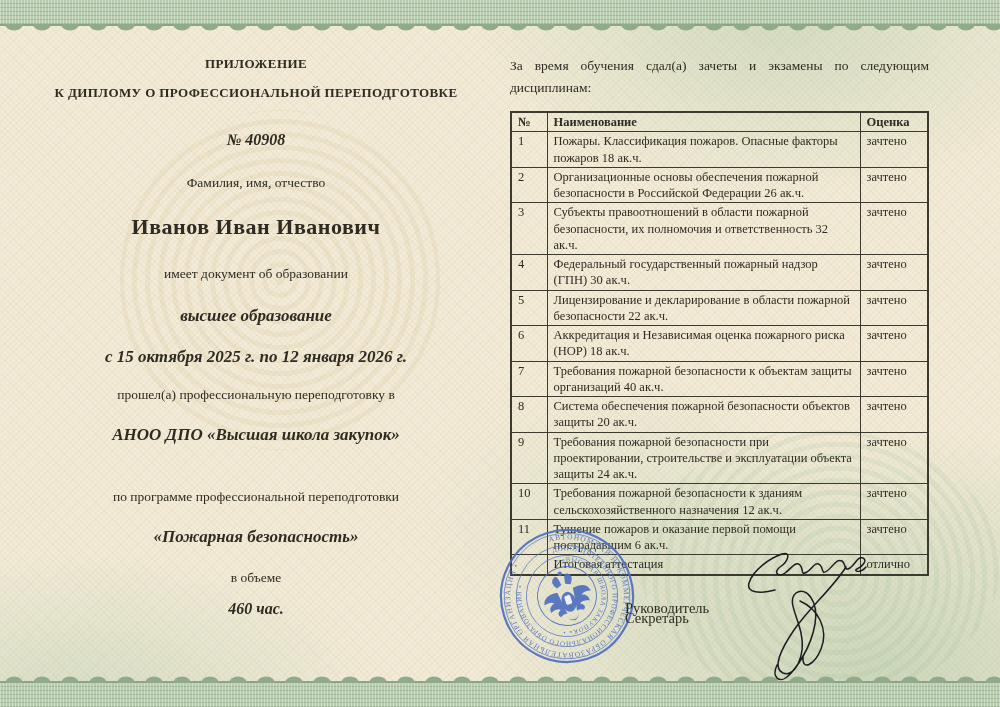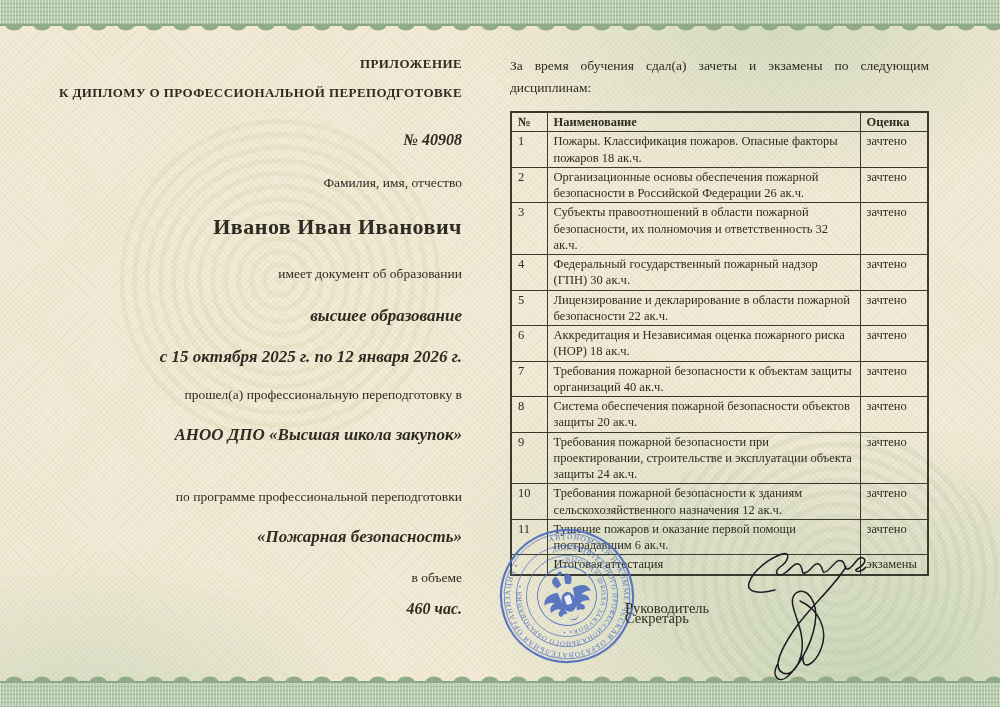--- a/index.html
+++ b/index.html
@@ -49,21 +49,21 @@
     background:radial-gradient(ellipse 13px 7px at 50% 0, #a3b99а 55%, rgba(163,185,154,0) 62%) 0 0/28px 7px repeat-x;
   }
   .band-bottom { bottom:0; border-top:2px solid #8ba583; }
   .band-bottom::after {
     content:""; position:absolute; left:0; bottom:100%; right:0; height:11px;
     background:radial-gradient(ellipse 15px 11px at 50% 100%, #91aa89 55%, rgba(145,170,137,0) 62%) 0 0/28px 11px repeat-x;
   }
 
   
   .left-col { position:absolute; left:50px; top:50px; width:412px; text-align:center; }
-  .lc-line { line-height:1.25;text-align:right; }
+  .lc-line { line-height:1.25; }
   .t-caps   { font-weight:bold; font-size:13px; letter-spacing:.4px; }
   .t-plain  { font-size:13.5px; }
   .t-value  { font-weight:bold; font-style:italic; font-size:17px; }
   .t-number { font-weight:bold; font-style:italic; font-size:16px; }
   .t-name   { font-weight:bold; font-size:22px; letter-spacing:.5px; }
   .mt2{margin-top:13px}.mt6{margin-top:6px}.mt20{margin-top:20px}.mt22{margin-top:22px}
   .mt26{margin-top:25px}.mt28{margin-top:28px}.mt32{margin-top:44px}
 
   
   .right-col { position:absolute; left:510px; top:55px; width:419px; }
@@ -172,21 +172,21 @@
             <td class="col-grade">зачтено</td>
           </tr>
           <tr>
             <td class="col-num">11</td>
             <td>Тушение пожаров и оказание первой помощи пострадавшим 6 ак.ч.</td>
             <td class="col-grade">зачтено</td>
           </tr>
           <tr>
             <td class="col-num"></td>
             <td>Итоговая аттестация</td>
-            <td class="col-grade">экзамены</td>
+            <td class="col-grade">отлично</td>
           </tr>
         </tbody>
     </table>
   </div>
 
   <svg class="seal" viewBox="0 0 136 136">
     <g fill="none" stroke="#4f6fc0">
       <circle cx="68" cy="68" r="65" stroke-width="2.2"></circle>
       <circle cx="68" cy="68" r="62" stroke-width=".7"></circle>
       <circle cx="68" cy="68" r="50" stroke-width=".7"></circle>

